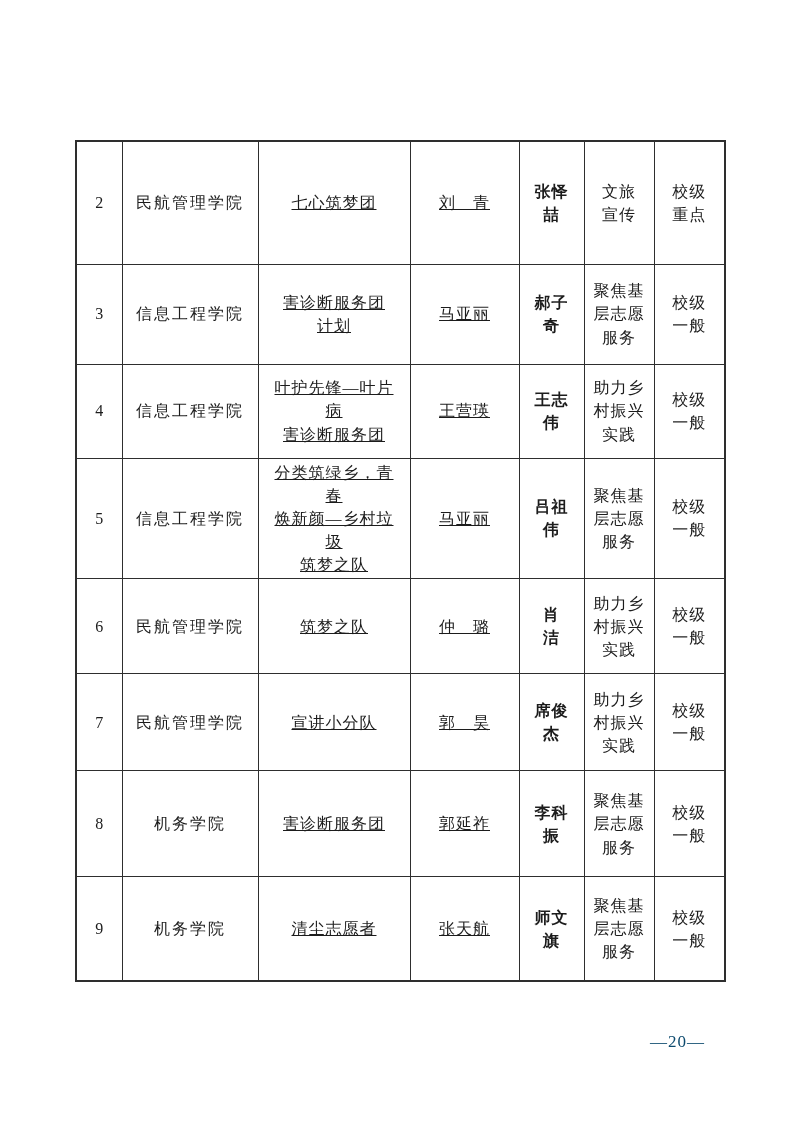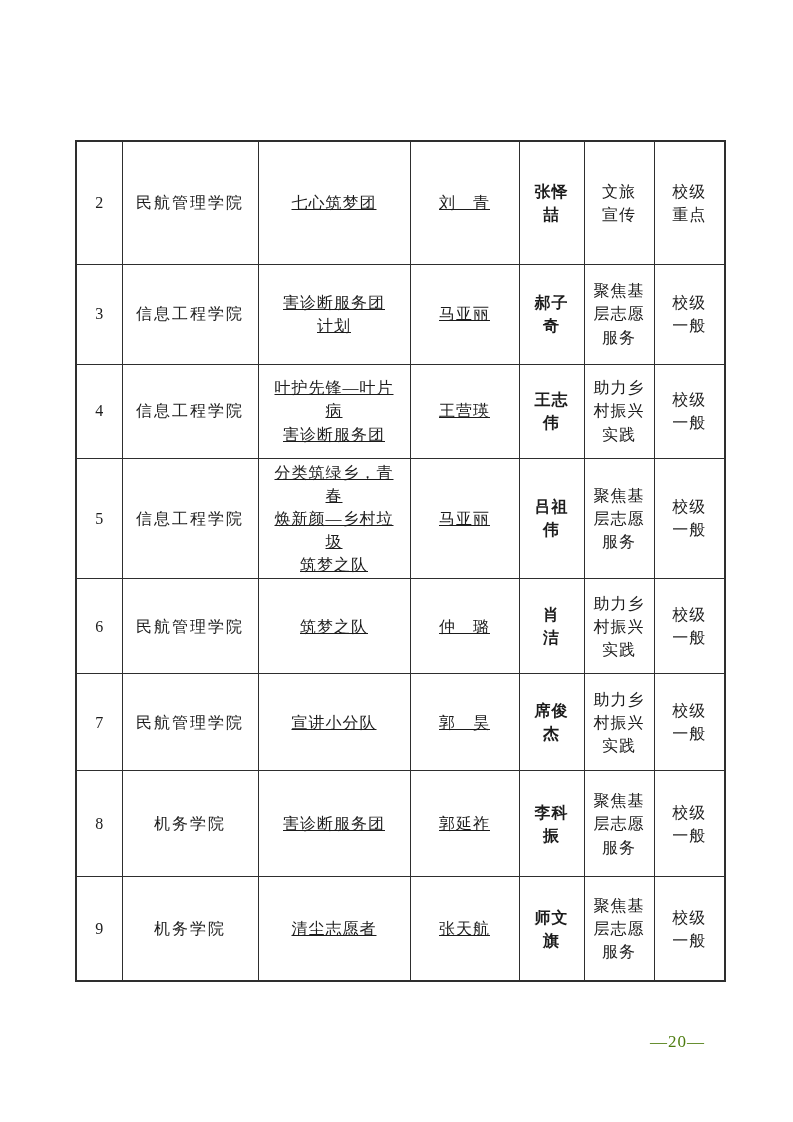--- a/index.html
+++ b/index.html
@@ -64,21 +64,21 @@
   td.col-name2    { letter-spacing: 1px; padding: 2px 4px; font-weight: bold; }
   td.col-category { letter-spacing: 1px; padding: 2px 4px; }
   td.col-level    { letter-spacing: 1px; padding: 2px 4px; }
 
   .footer {
     position: absolute;
     left: 650px;
     top: 1032px;
     font-size: 17px;
     letter-spacing: 1px;
-    color: #4d7c0f;
+    color: #0c4a6e;
   }
 </style>
 </head>
 <body>
 
 <div class="page">
 
   <table class="doc-table">
     <colgroup>
       <col class="c-num">

